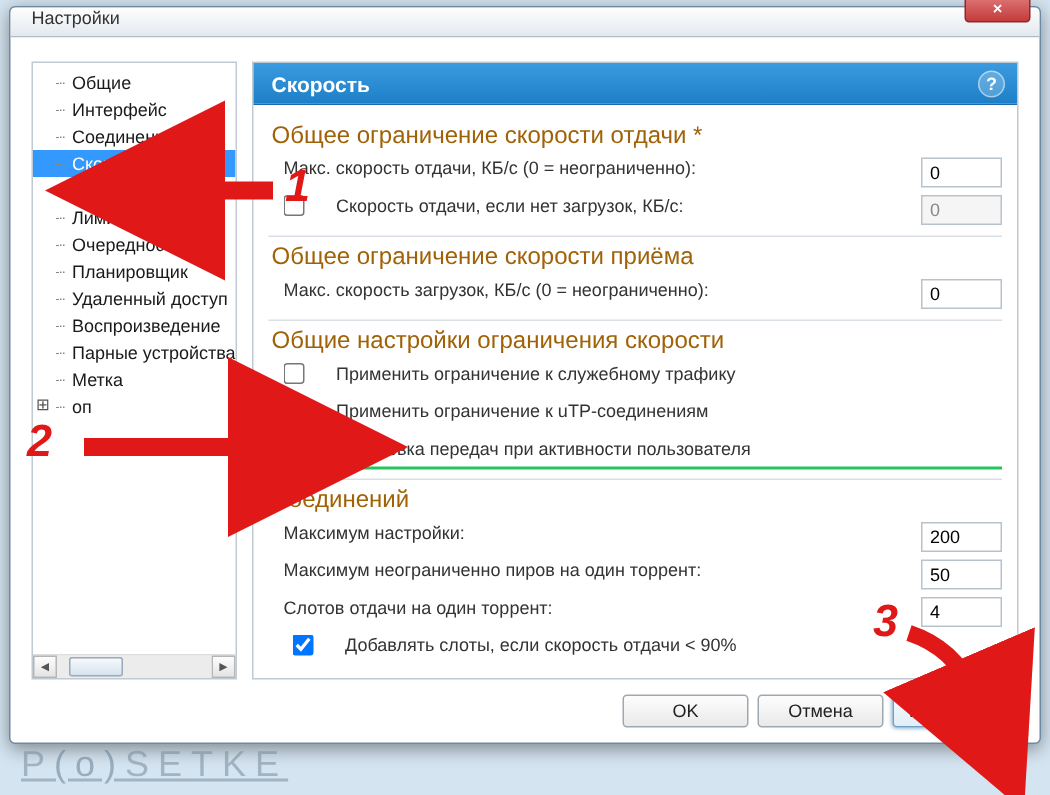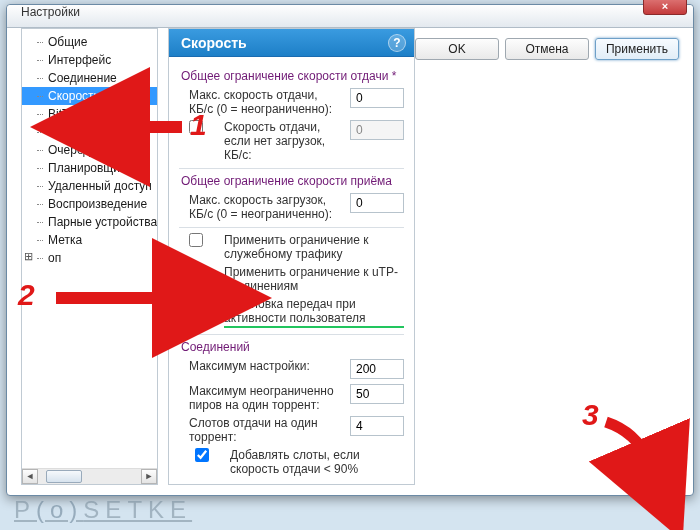--- a/index.html
+++ b/index.html
@@ -17,21 +17,21 @@
     display: flex; padding: 0 6px 0 14px;
   }
   .titlebar .title { font-size: 12px; color: #333; flex: 1; }
   .close-btn {
     width: 44px; height: 19px; background: linear-gradient(#e07a7a,#c43b3b);
     border: 1px solid #8a2a2a; border-radius: 0 0 3px 3px; margin-top: -9px;
     display: flex; align-items: center; justify-content: center; cursor: pointer;
     color: #fff; font-weight: bold; font-size: 11px;
   }
 
-  .body { flex: 1; display: flex; padding: 0 14px 10px 14px; flex-direction: row; }
+  .body { flex: 1; display: flex; padding: 16px 14px 10px 14px; flex-direction: column; }
   .columns { flex: 1; display: flex; gap: 10px; min-height: 0; }
 
   .tree-wrap {
     width: 137px; border: 1px solid #c0cad3; background: #fff;
     display: flex; flex-direction: column;
   }
   .tree { flex: 1; overflow: hidden; padding-top: 4px; }
   .tree-item {
     font-size: 12px; color: #1a1a1a; padding: 2px 0 2px 26px; height: 18px;
     position: relative; cursor: pointer; white-space: nowrap; overflow: hidden;
@@ -62,21 +62,21 @@
     border-bottom: 1px solid #1a6bb0;
   }
   .panel-header .ph-title { font-size: 14px; font-weight: bold; flex: 1; }
   .help-btn {
     width: 18px; height: 18px; border-radius: 9px; background: rgba(255,255,255,0.22);
     border: 1px solid rgba(255,255,255,0.5); color: #fff; font-size: 12px; font-weight:bold;
     display: flex; align-items: center; justify-content: center; cursor: pointer;
   }
   .panel-body { flex:1; overflow-y:auto; padding: 8px 10px 4px 10px; }
 
-  .section-label { font-size: 12px; color: #701a75; margin: 4px 0 5px 2px; }
+  .section-label { font-size: 16px; color: #a16207; margin: 4px 0 5px 2px; }
   .row { display:flex; margin: 2px 0 4px 10px; font-size:12px; color:#333; min-height:21px;gap:16px; }
   .row .cb { width:14px; height:14px; margin-right:5px; }
   .row .lbl { flex: 1; }
   .row input[type=text] {
     width: 54px; height: 20px; border:1px solid #b7c3cc; padding: 1px 5px;
     font-size:12px; text-align:left; background:#fff;
   }
   .row input[type=text][disabled]{ background:#f5f5f5; color:#888; }
   .sep { height:1px; background:#d9dfe5; margin: 6px 0 5px 0; }
   .underline-red { border-bottom: 2px solid #22c55e; padding-bottom:1px; }
@@ -158,20 +158,21 @@
           </div>
           <div class="sep"></div>
 
           <div class="section-label">Общее ограничение скорости приёма</div>
           <div class="row">
             <span class="lbl">Макс. скорость загрузок, КБ/с (0 = неограниченно):</span>
             <input type="text" value="0" style="">
           </div>
           <div class="sep"></div>
 
+          <div class="section-label">Общие настройки ограничения скорости</div>
           <div class="row">
             <input type="checkbox" class="cb" style="">
             <span class="lbl">Применить ограничение к служебному трафику</span>
           </div>
           <div class="row">
             <input type="checkbox" class="cb" checked="" style="">
             <span class="lbl">Применить ограничение к uTP-соединениям</span>
           </div>
           <div class="row">
             <input type="checkbox" class="cb" checked="" style="">

